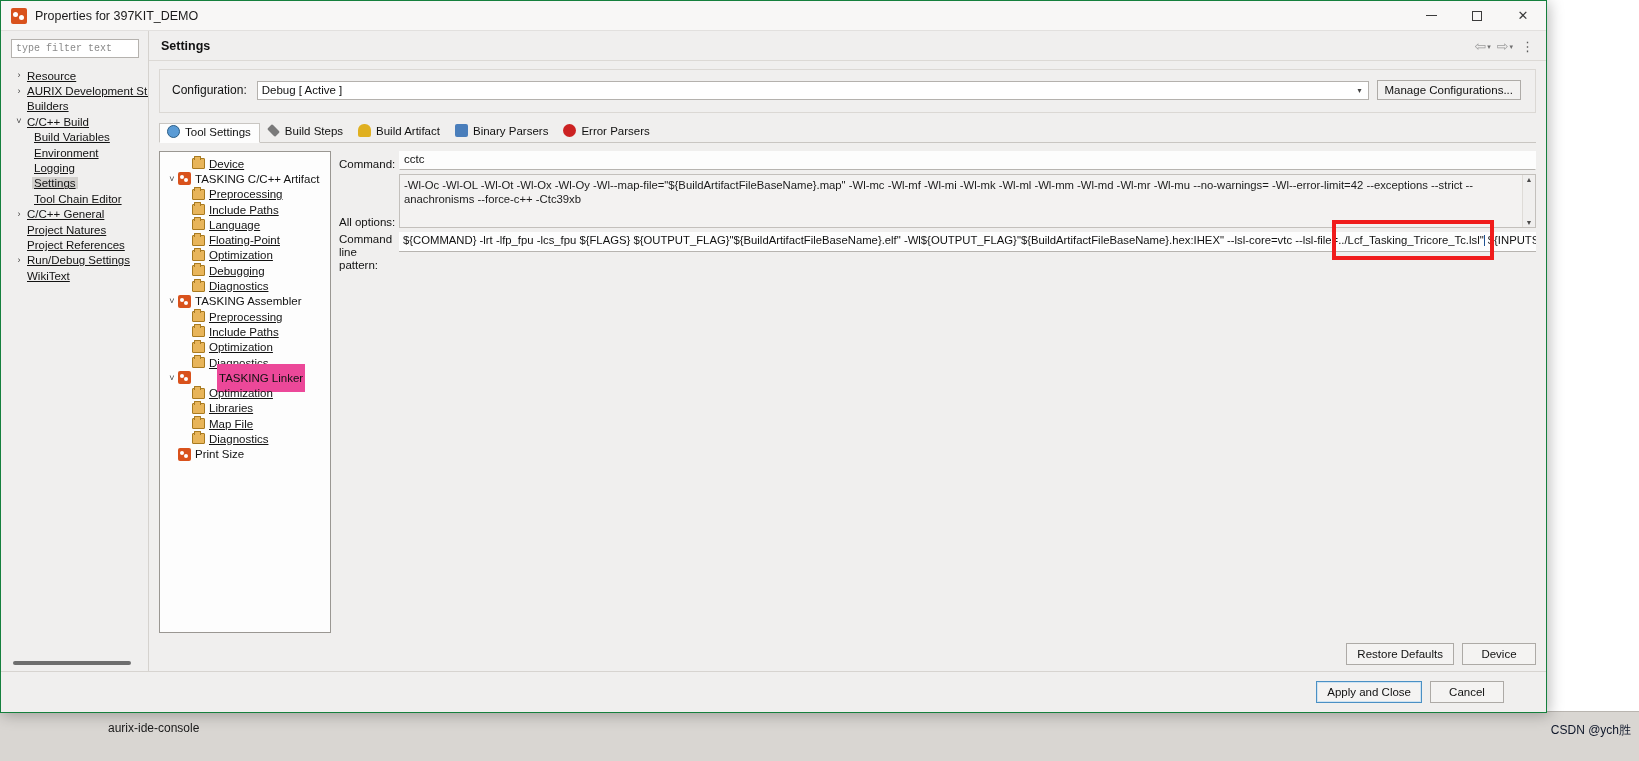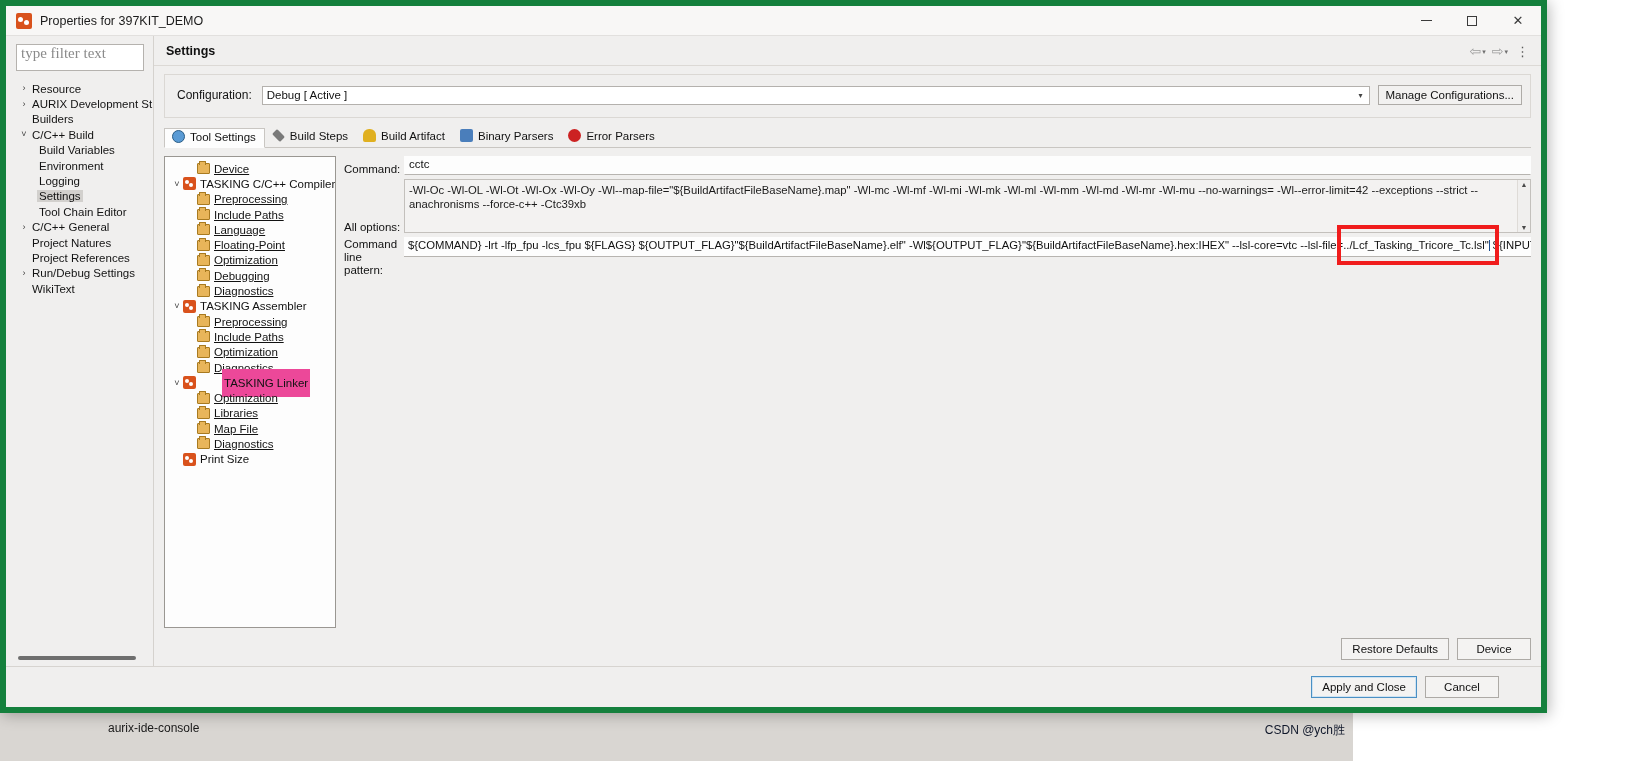--- a/index.html
+++ b/index.html
@@ -16,21 +16,21 @@
   
   #ide-background {
     position: absolute; inset: 0;
     background: #ffffff;
   }
   #ide-bg-left-strip {
     position: absolute; left: 0; top: 0; width: 10px; height: 720px;
     background: #e7e4e0;
   }
   #ide-console-bar {
-    position: absolute; left: 0; bottom: 0; width: 1353px; height: 50px;
+    position: absolute; left: 0; bottom: 0; width: 1639px; height: 50px;
     background: #d9d6d2;
     border-top: 1px solid #b9b5b0;
   }
   #ide-console-tab {
     position: absolute; left: 108px; bottom: 26px;
     font-size: 12px; color: #1a1a1a;
   }
   #ide-console-sub {
     position: absolute; left: 108px; bottom: 8px;
     font-size: 11px; color: #555; opacity: .5;
@@ -38,21 +38,21 @@
   #watermark {
     position: absolute; right: 8px; bottom: 22px;
     font-size: 12px; color: #0f172a;
   }
 
   
   #dialog {
     position: absolute; left: 0; top: 0;
     width: 1547px; height: 713px;
     background: #f0efee;
-    border: 6px solid #15803d;
+    border: 1px solid #15803d;
     box-shadow: 2px 2px 14px rgba(0,0,0,.28);
     display: flex; flex-direction: column;
   }
 
   
   #titlebar {
     height: 30px; background: #f8f7f6;
     border-bottom: 1px solid #e2e0de;
     display: flex; align-items: center;
     flex: 0 0 30px;
@@ -82,39 +82,39 @@
 
   
   #left-pane {
     width: 148px; flex: 0 0 148px;
     background: #f0efee;
     display: flex; flex-direction: column;
     padding: 8px 0 0 0;
     position: relative;
   }
   #filter-input {
-    margin: 0 8px 8px 10px; height: 27px;
+    margin: 0 8px 8px 10px; height: 19px;
     border: 1px solid #b5b2ae; background: #fff;
-    font-size: 15px; color: #8a8a8a;
+    font-size: 10px; color: #8a8a8a;
     padding: 0 4px; line-height: 17px;
-    font-family: Liberation Serif, serif;
+    font-family: Liberation Mono, monospace;
     width: 128px;
   }
   #nav-tree { flex: 1; overflow: hidden; padding-top: 2px; }
   .nav-row {
     height: 15.4px; display: flex; align-items: center;
     font-size: 11.5px; color: #131313; white-space: nowrap;
     padding-left: 12px;
   }
   .nav-row .twisty {
     width: 12px; flex: 0 0 12px; font-size: 9px; color: #3c3c3c;
     display: flex; align-items: center; justify-content: center;
     line-height: 1;
   }
-  .nav-row .nav-label { padding: 0 2px; }
+  .nav-row .nav-label { padding: 0 2px; text-decoration: underline; }
   .nav-row.lvl1 { padding-left: 12px; }
   .nav-row.lvl2 { padding-left: 31px; }
   .nav-row.selected .nav-label { background: #d2d0cd; }
   #left-scroll {
     position: absolute; left: 12px; bottom: 6px;
     width: 118px; height: 4px; background: #6e6e6e; border-radius: 2px;
   }
   #left-divider {
     position: absolute; left: 147px; top: 0; bottom: 0;
     width: 1px; background: #d5d2ce;
@@ -142,21 +142,21 @@
   .vmenu { color: #5a5a5a; font-size: 13px; letter-spacing: 0; padding: 0 4px; line-height: 1;}
   #header-rule {
     position: absolute; left: 0; right: 0; bottom: 0; height: 1px;
     background: #dcd9d5;
   }
 
   #config-box {
     margin: 8px 10px 0 10px;
     border: 1px solid #dbd8d4;
     background: #f0efee;
-    padding: 10px 8px 12px 8px;
+    padding: 10px 14px 12px 8px;
     display: flex; align-items: center;
     flex: 0 0 auto;
   }
   #config-label { font-size: 12px; color: #121212; margin-left: 4px; margin-right: 10px; }
   #config-select {
     flex: 1; height: 19px; background: #fff;
     border: 1px solid #b4b1ad;
     font-size: 11.5px; color: #111;
     display: flex; align-items: center; padding-left: 4px;
     position: relative;
@@ -459,21 +459,21 @@
 
         <div id="tool-tree">
             <div class="tt-row d1">
               <span class="tw"></span>
               <span class="tt-ico folder-ico"></span>
               <span class="tt-label">Device</span>
             </div>
             <div class="tt-row d0">
               <span class="tw">˅</span>
               <span class="tt-ico task-ico"></span>
-              <span class="tt-label">TASKING C/C++ Compiler</span>
+              <span class="tt-label">TASKING C/C++ Artifact</span>
             </div>
             <div class="tt-row d1">
               <span class="tw"></span>
               <span class="tt-ico folder-ico"></span>
               <span class="tt-label">Preprocessing</span>
             </div>
             <div class="tt-row d1">
               <span class="tw"></span>
               <span class="tt-ico folder-ico"></span>
               <span class="tt-label">Include Paths</span>

